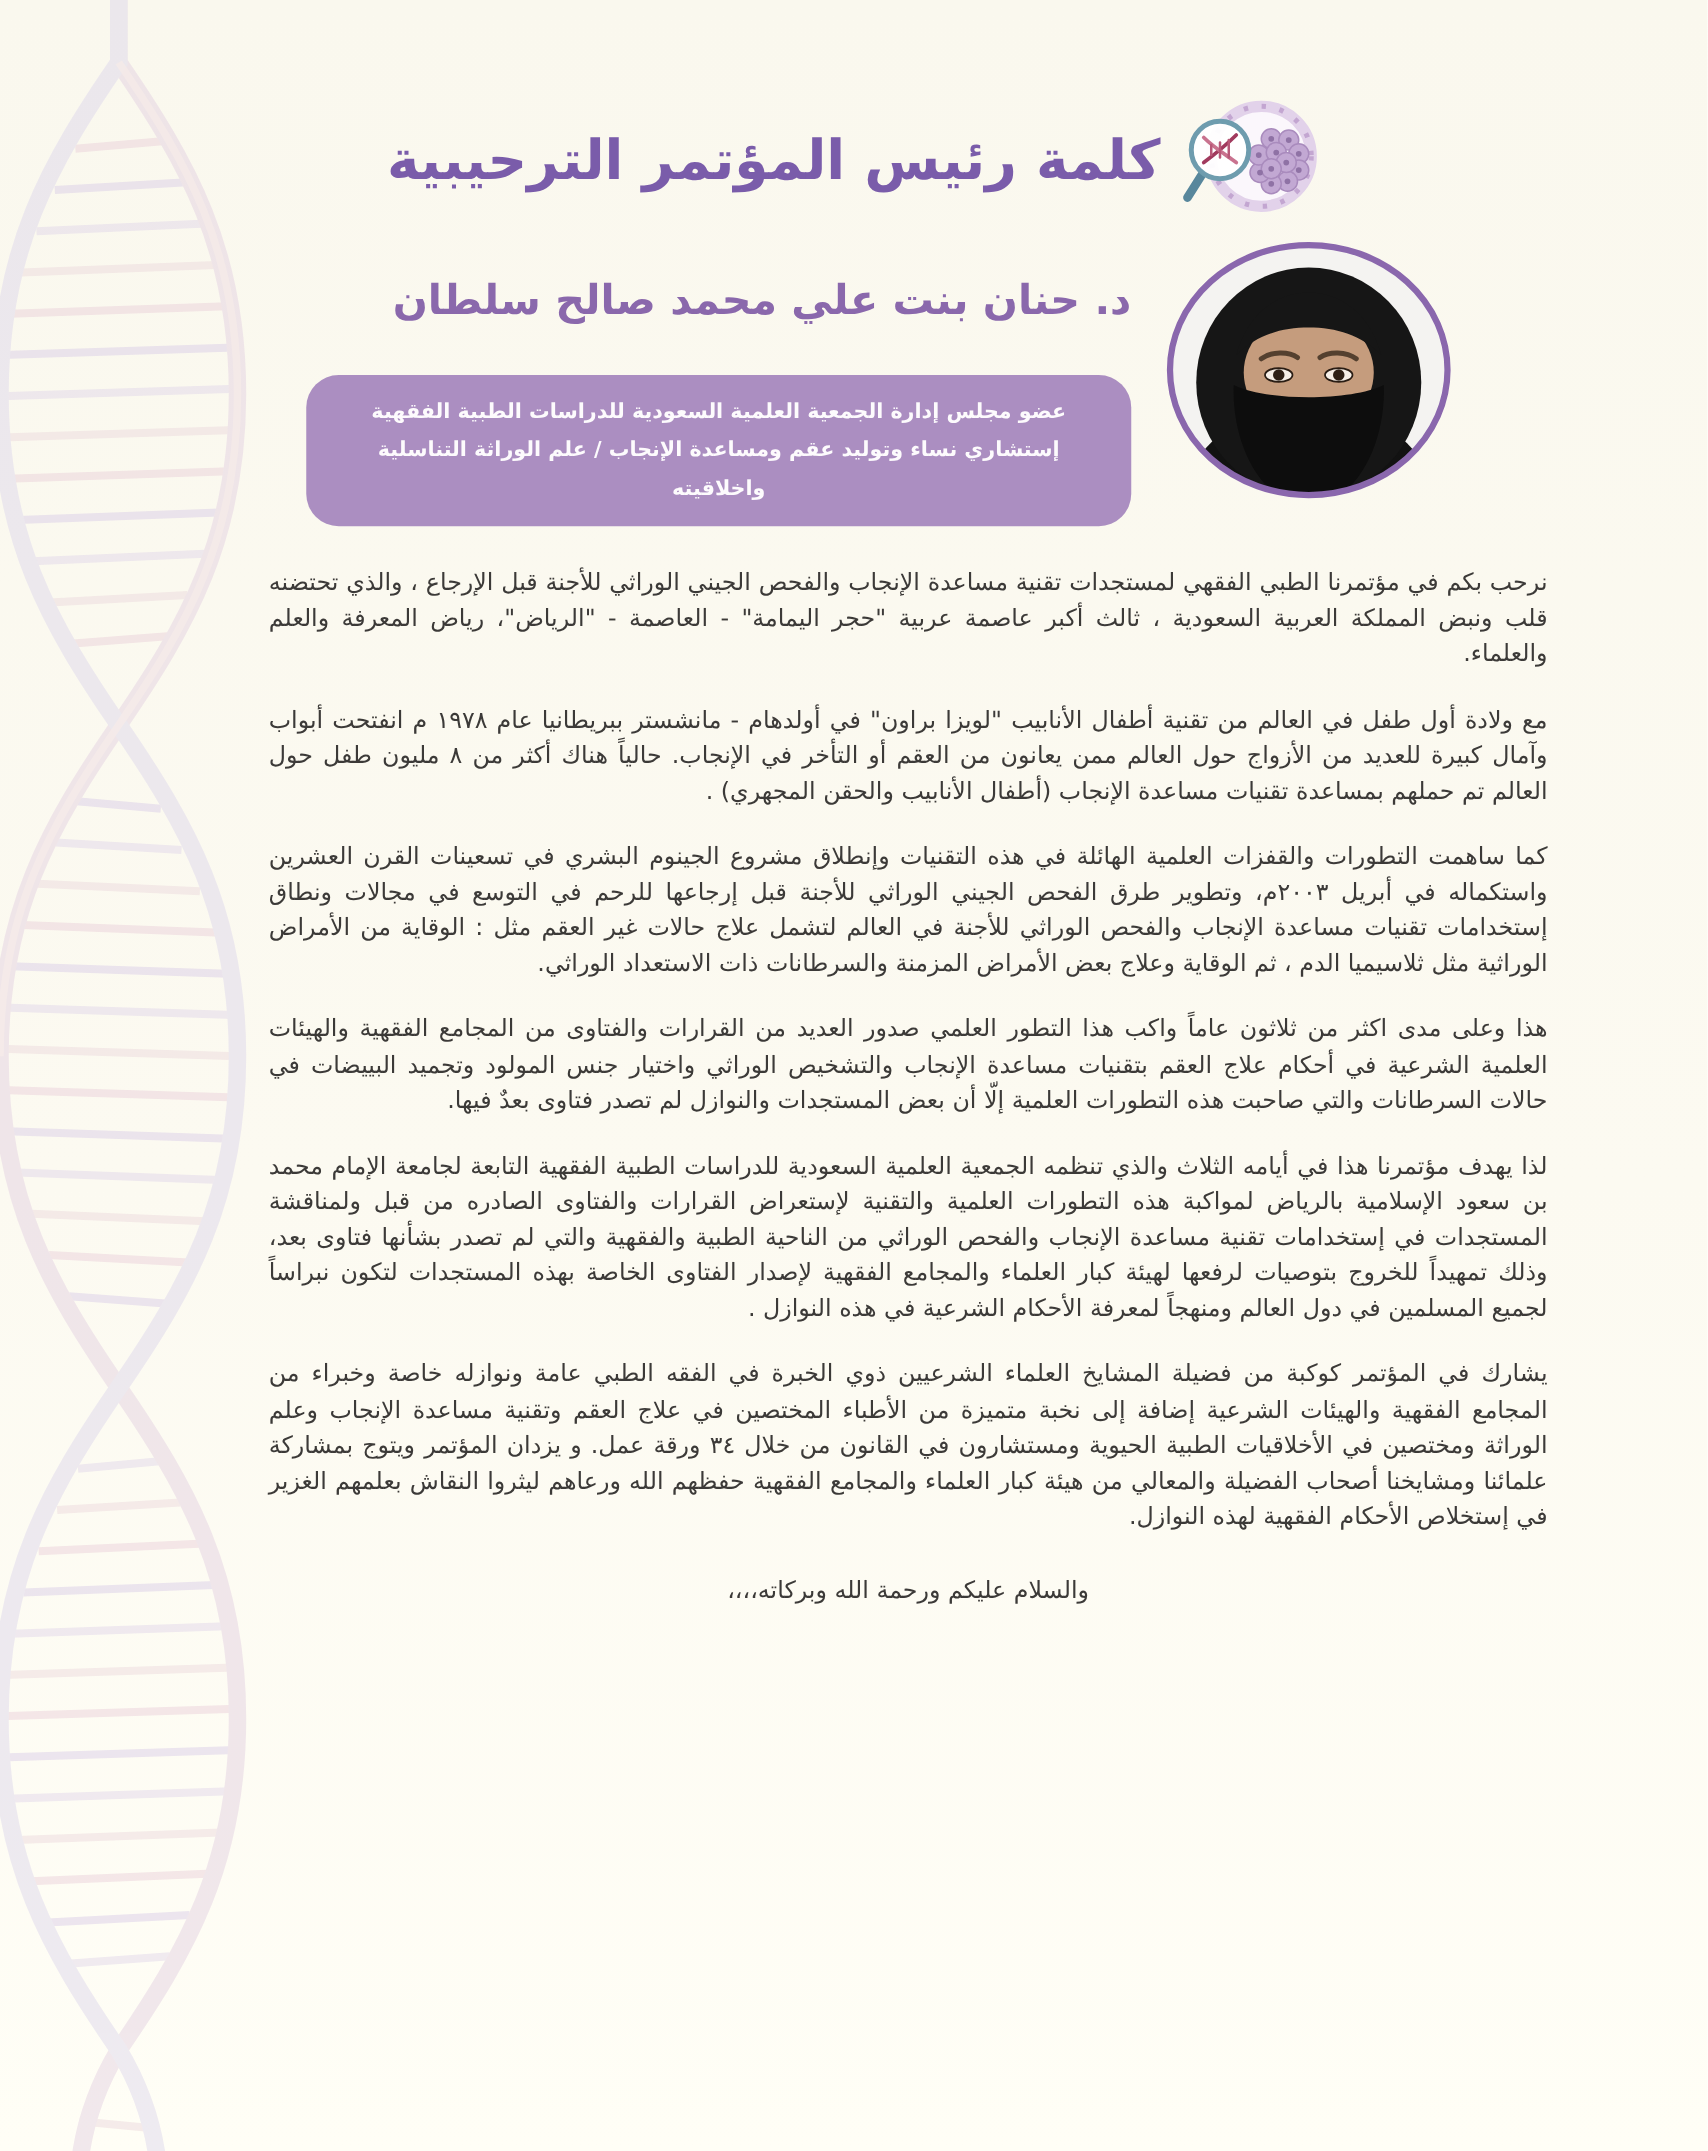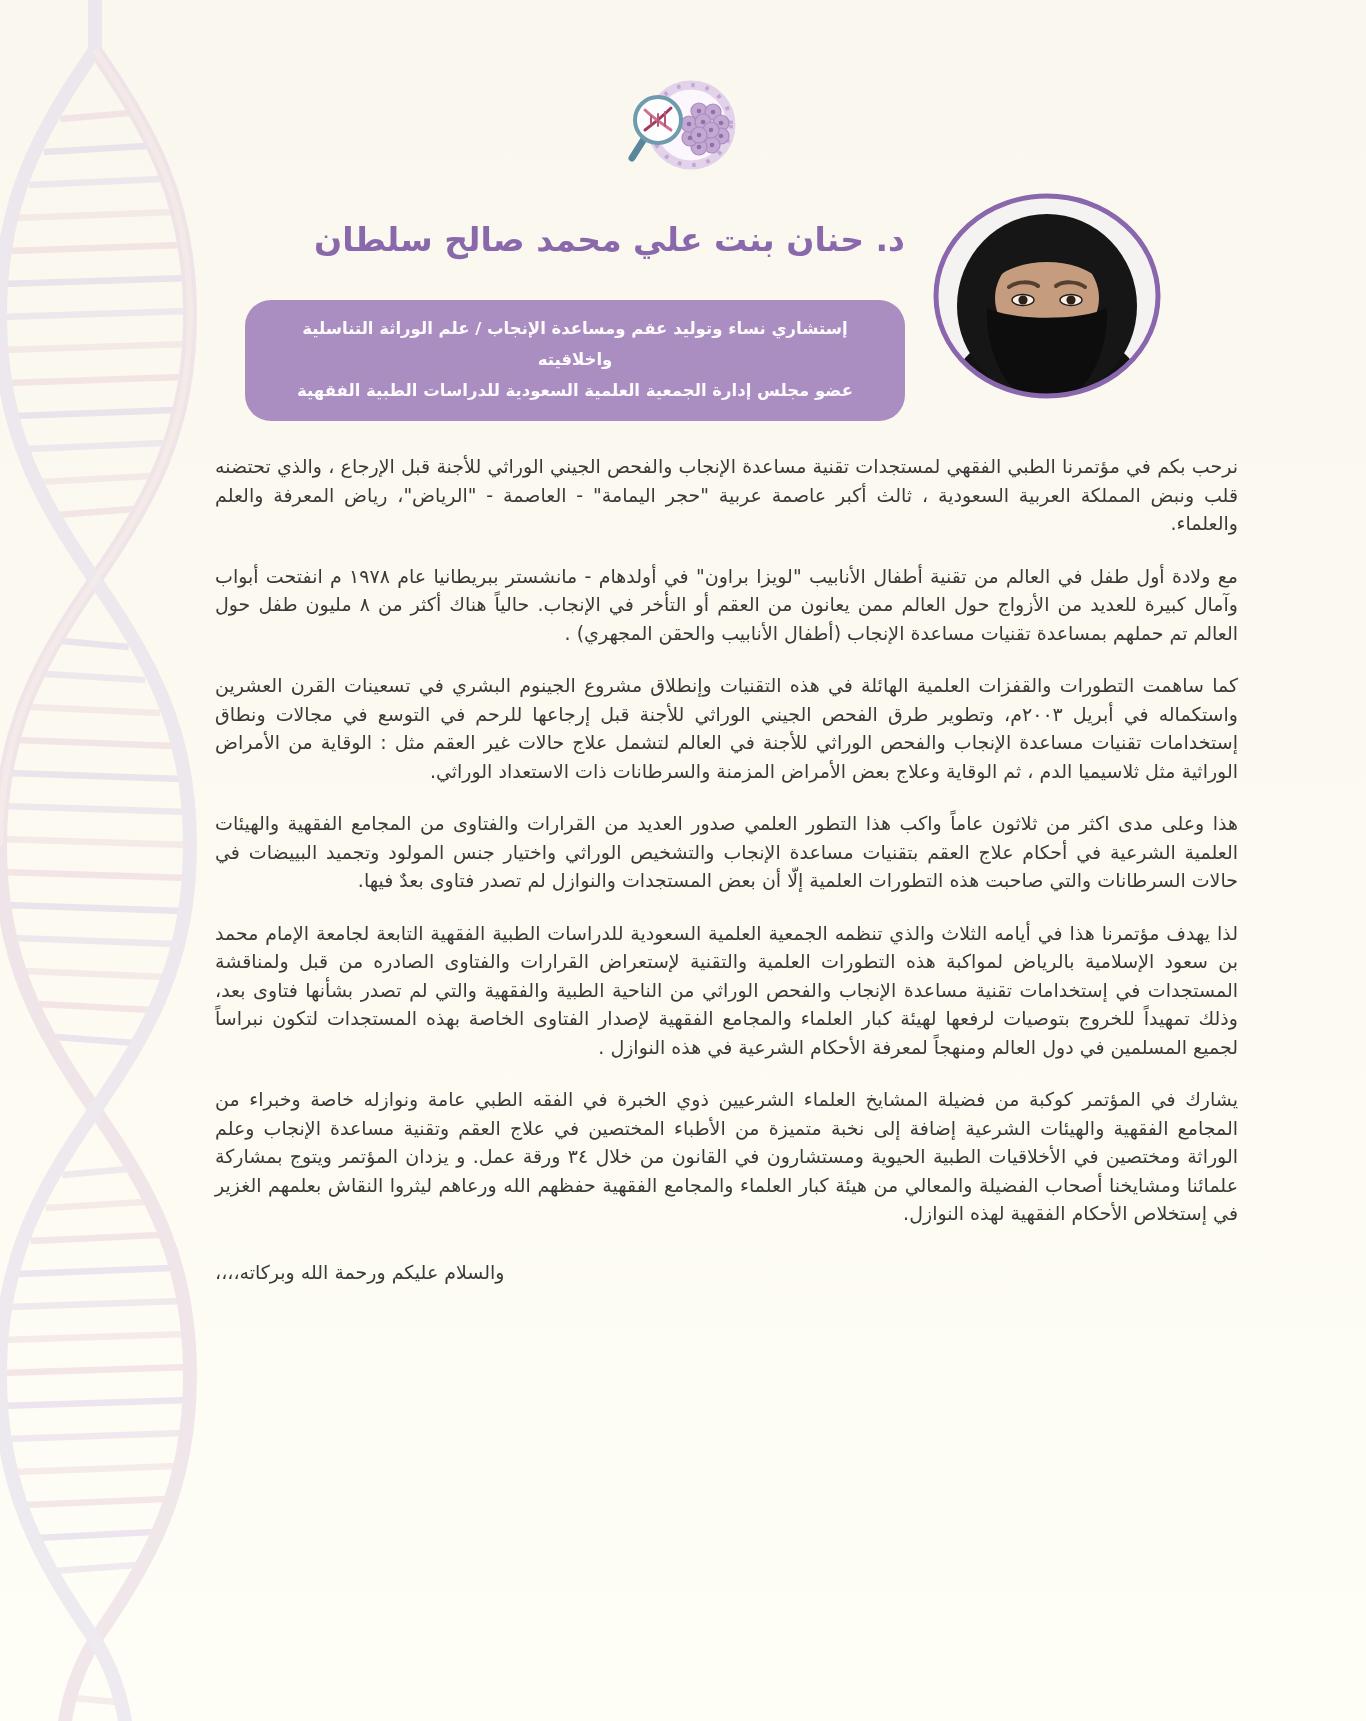--- a/index.html
+++ b/index.html
@@ -39,21 +39,21 @@
   .speaker-photo{position:absolute;left:929px;top:188px;width:236px;height:216px;}
   .speaker-photo svg{display:block;width:100%;height:100%;}
 
   
   .letter{
     position:absolute;top:452px;right:128px;left:215px;
     direction:rtl;text-align:justify;
     color:#3c3a38;font-size:19px;line-height:1.5;
   }
   .letter p{margin:0 0 24px 0;}
-  .letter p.closing{margin-top:30px;margin-bottom:0;text-align:left;}
+  .letter p.closing{margin-top:30px;margin-bottom:0;text-align:center;}
 </style>
 </head>
 <body>
 
 <div class="page">
 
   <div class="dna-wrap">
     <svg width="230" height="1721" viewBox="0 0 230 1721" xmlns="http://www.w3.org/2000/svg">
       <g class="rungs">
           <line x1="129.7" y1="113" x2="60.3" y2="119" stroke="#e7c9d6" stroke-width="6.5" opacity="0.85"></line>
@@ -136,28 +136,29 @@
       <line x1="17" y1="61" x2="5" y2="80" stroke="#58879c" stroke-width="7" stroke-linecap="round"></line>
       <circle cx="31" cy="42" r="23" fill="#ffffff" fill-opacity="0.95" stroke="#6e9cae" stroke-width="4"></circle>
       <g fill="none" stroke-linecap="round">
         <path d="M18,52 C26,46 36,38 44,30" stroke="#a13a5e" stroke-width="3"></path>
         <path d="M18,32 C26,40 36,46 44,52" stroke="#c9738f" stroke-width="3"></path>
         <line x1="24" y1="38" x2="24" y2="46" stroke="#b85878" stroke-width="2"></line>
         <line x1="31" y1="36" x2="31" y2="48" stroke="#b85878" stroke-width="2"></line>
         <line x1="38" y1="34" x2="38" y2="48" stroke="#b85878" stroke-width="2"></line>
       </g>
     </svg>
+    <h1 class="page-title">كلمة رئيس المؤتمر الترحيبية</h1>
   </div>
 
   <div>
     <div class="speaker-name">د. حنان بنت علي محمد صالح سلطان</div>
 
     <div class="speaker-role-box">
+      <div>عضو مجلس إدارة الجمعية العلمية السعودية للدراسات الطبية الفقهية</div>
       <div>إستشاري نساء وتوليد عقم ومساعدة الإنجاب / علم الوراثة التناسلية واخلاقيته</div>
-      <div>عضو مجلس إدارة الجمعية العلمية السعودية للدراسات الطبية الفقهية</div>
     </div>
 
     <div class="speaker-photo">
       <svg viewBox="0 0 236 216" xmlns="http://www.w3.org/2000/svg">
         <defs>
           <clipPath id="photoClip">
               <ellipse cx="118" cy="108" rx="111" ry="100"></ellipse>
             </clipPath>
         </defs>
         <ellipse cx="118" cy="108" rx="111" ry="100" fill="#f4f3f1"></ellipse>

